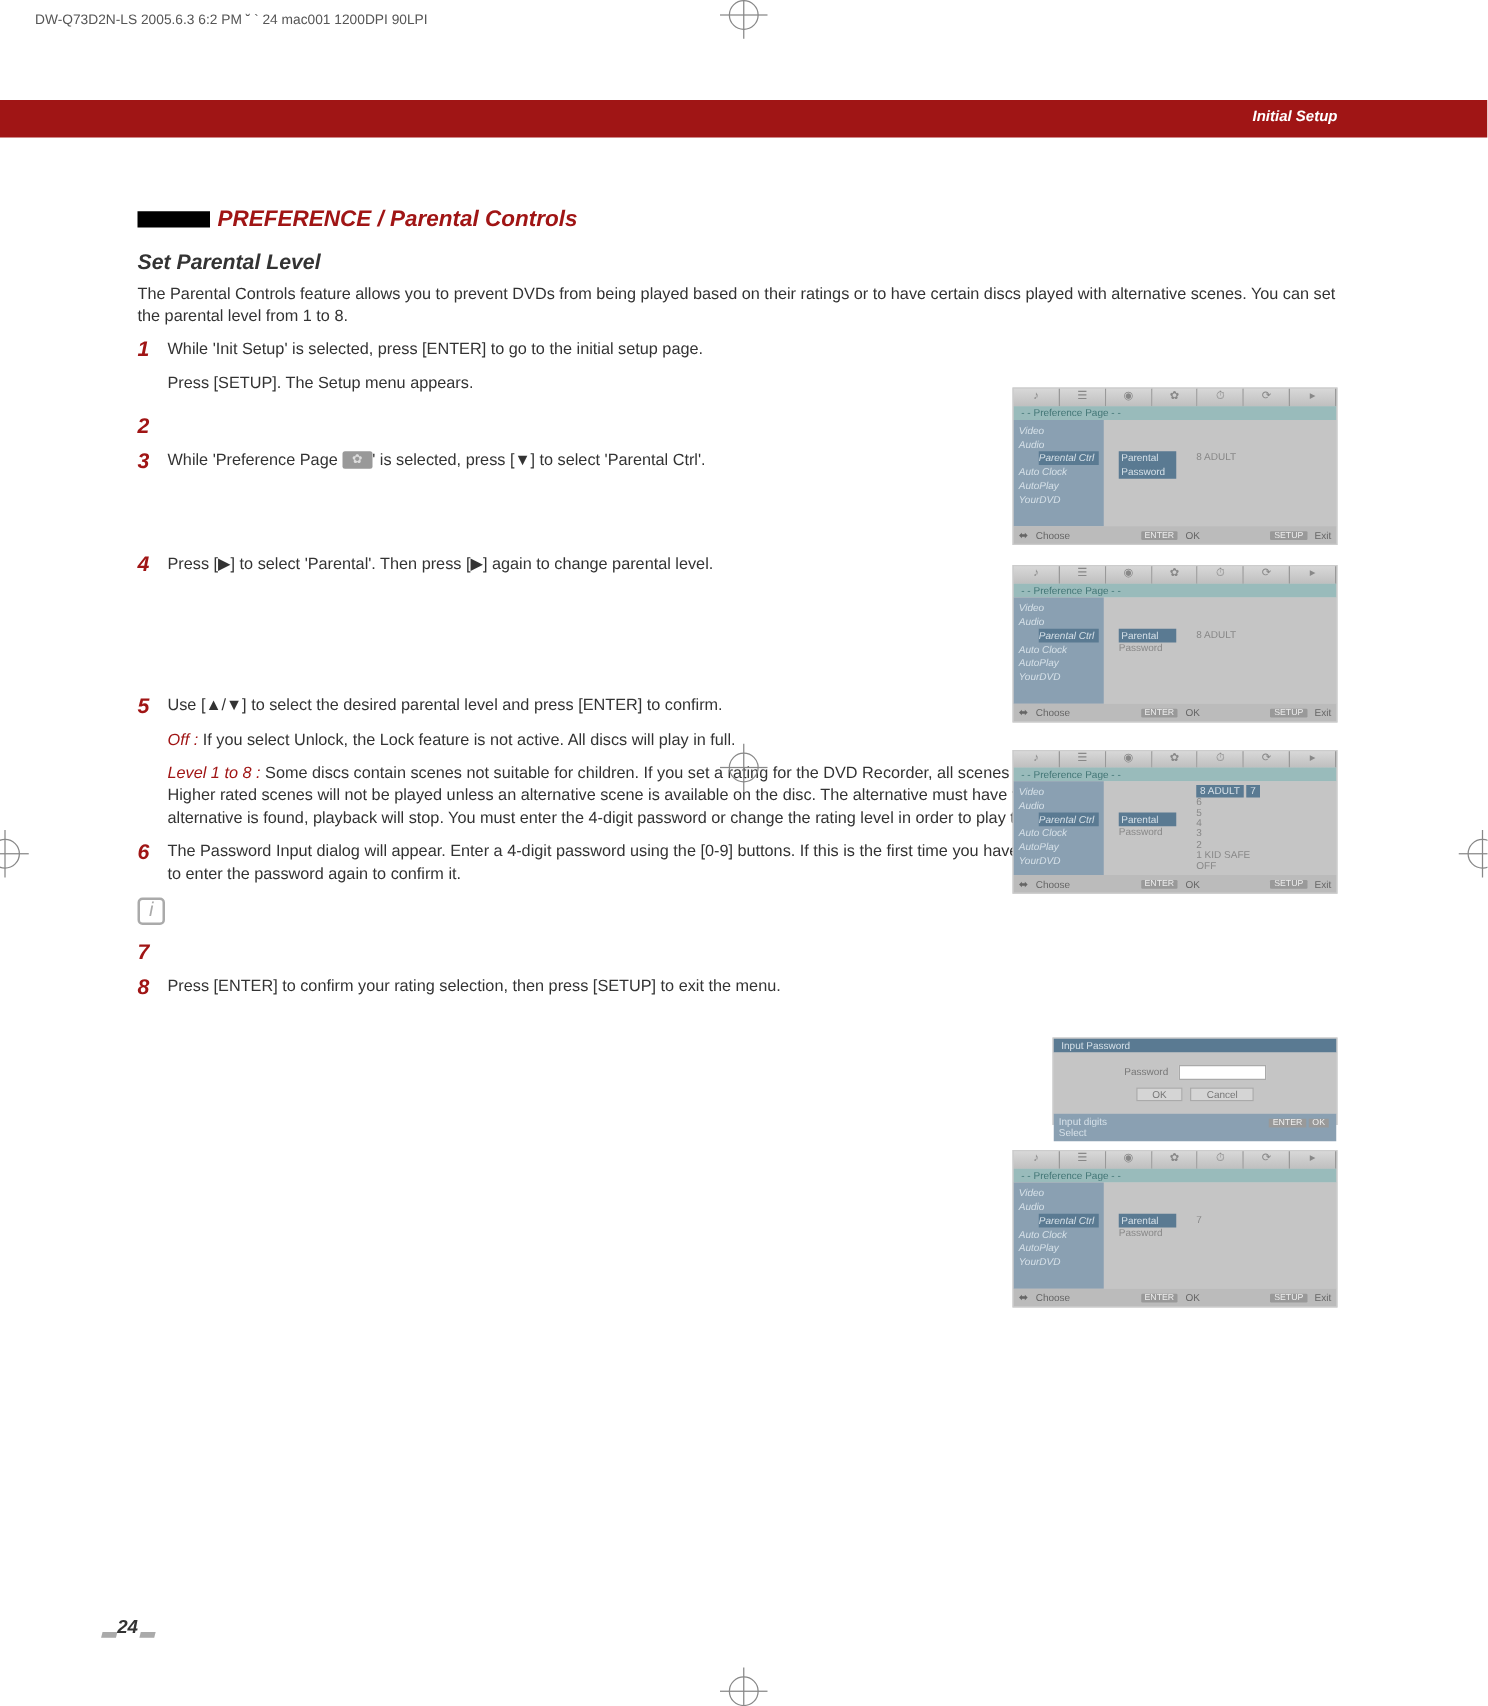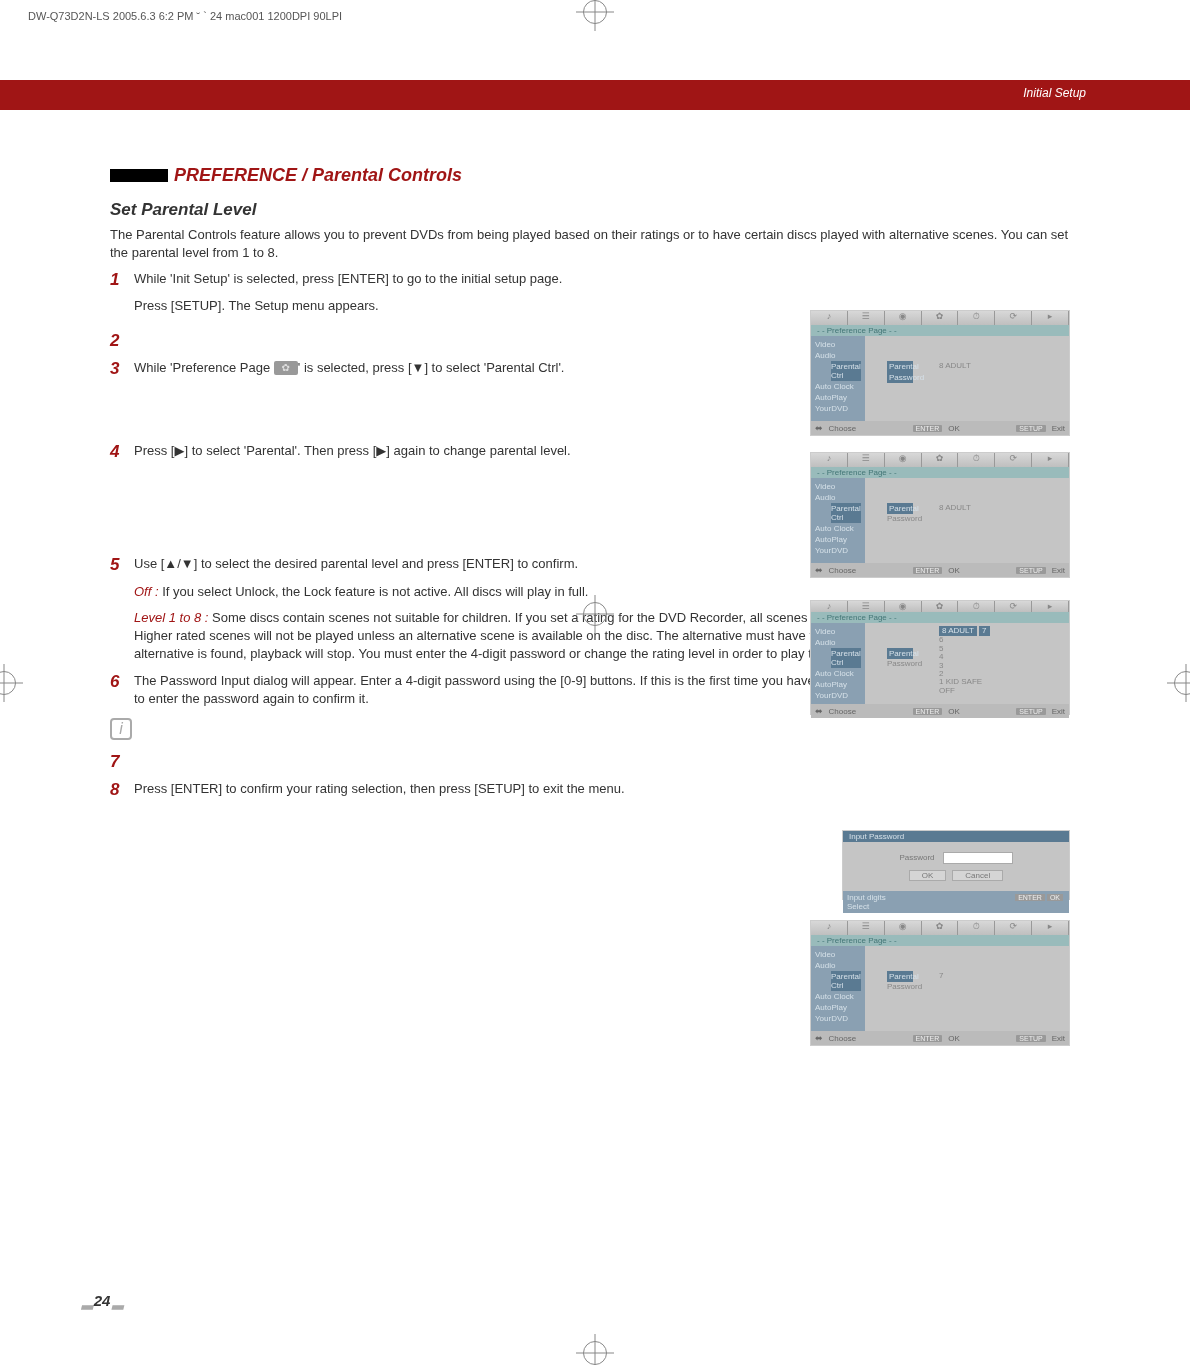--- a/index.html
+++ b/index.html
@@ -23,26 +23,26 @@
   .banner {
     position: absolute;
     top: 80px;
     left: 0;
     right: 0;
     height: 30px;
     background: #a01515;
   }
   .banner .label {
     position: absolute;
-    right: 104px;
+    right: 120px;
     top: 6px;
     color: #fff;
     font-size: 12px;
     font-style: italic;
-    font-weight: normal;
+    font-weight: bold;
   }
   .content {
     position: absolute;
     top: 165px;
     left: 110px;
     right: 120px;
   }
   .title-bar {
     display: flex;
     align-items: center;
@@ -161,31 +161,32 @@
     color: #477;
     padding: 1px 6px;
     font-size: 8px;
   }
   .panel {
     display: flex;
     background: #c5c5c5;
     flex:1;
   }
   .sidecol {
-    width: 54px;
+    width: 72px;
     background: #8aa0b2;
     color: #d5e0e8;
     font-size: 8px;
     padding: 3px 4px;
+    font-style: italic;
   }
   .sidecol div { padding: 1px 0; }
   .sidecol .hl { background: #5a7a92; margin-left: 16px; }
   .midcol {
     width: 70px;
-    padding: 3px 22px;
+    padding: 3px 12px;
     color: #888;
   }
   .midcol .hl { background: #5a7a92; color:#d5e0e8; padding:1px 2px; }
   .valcol {
     flex:1;
     padding: 3px 4px;
     color: #888;
   }
   .valcol .hl { background: #5a7a92; color:#d5e0e8; padding:1px 3px; display:inline-block; }
   .foot {

